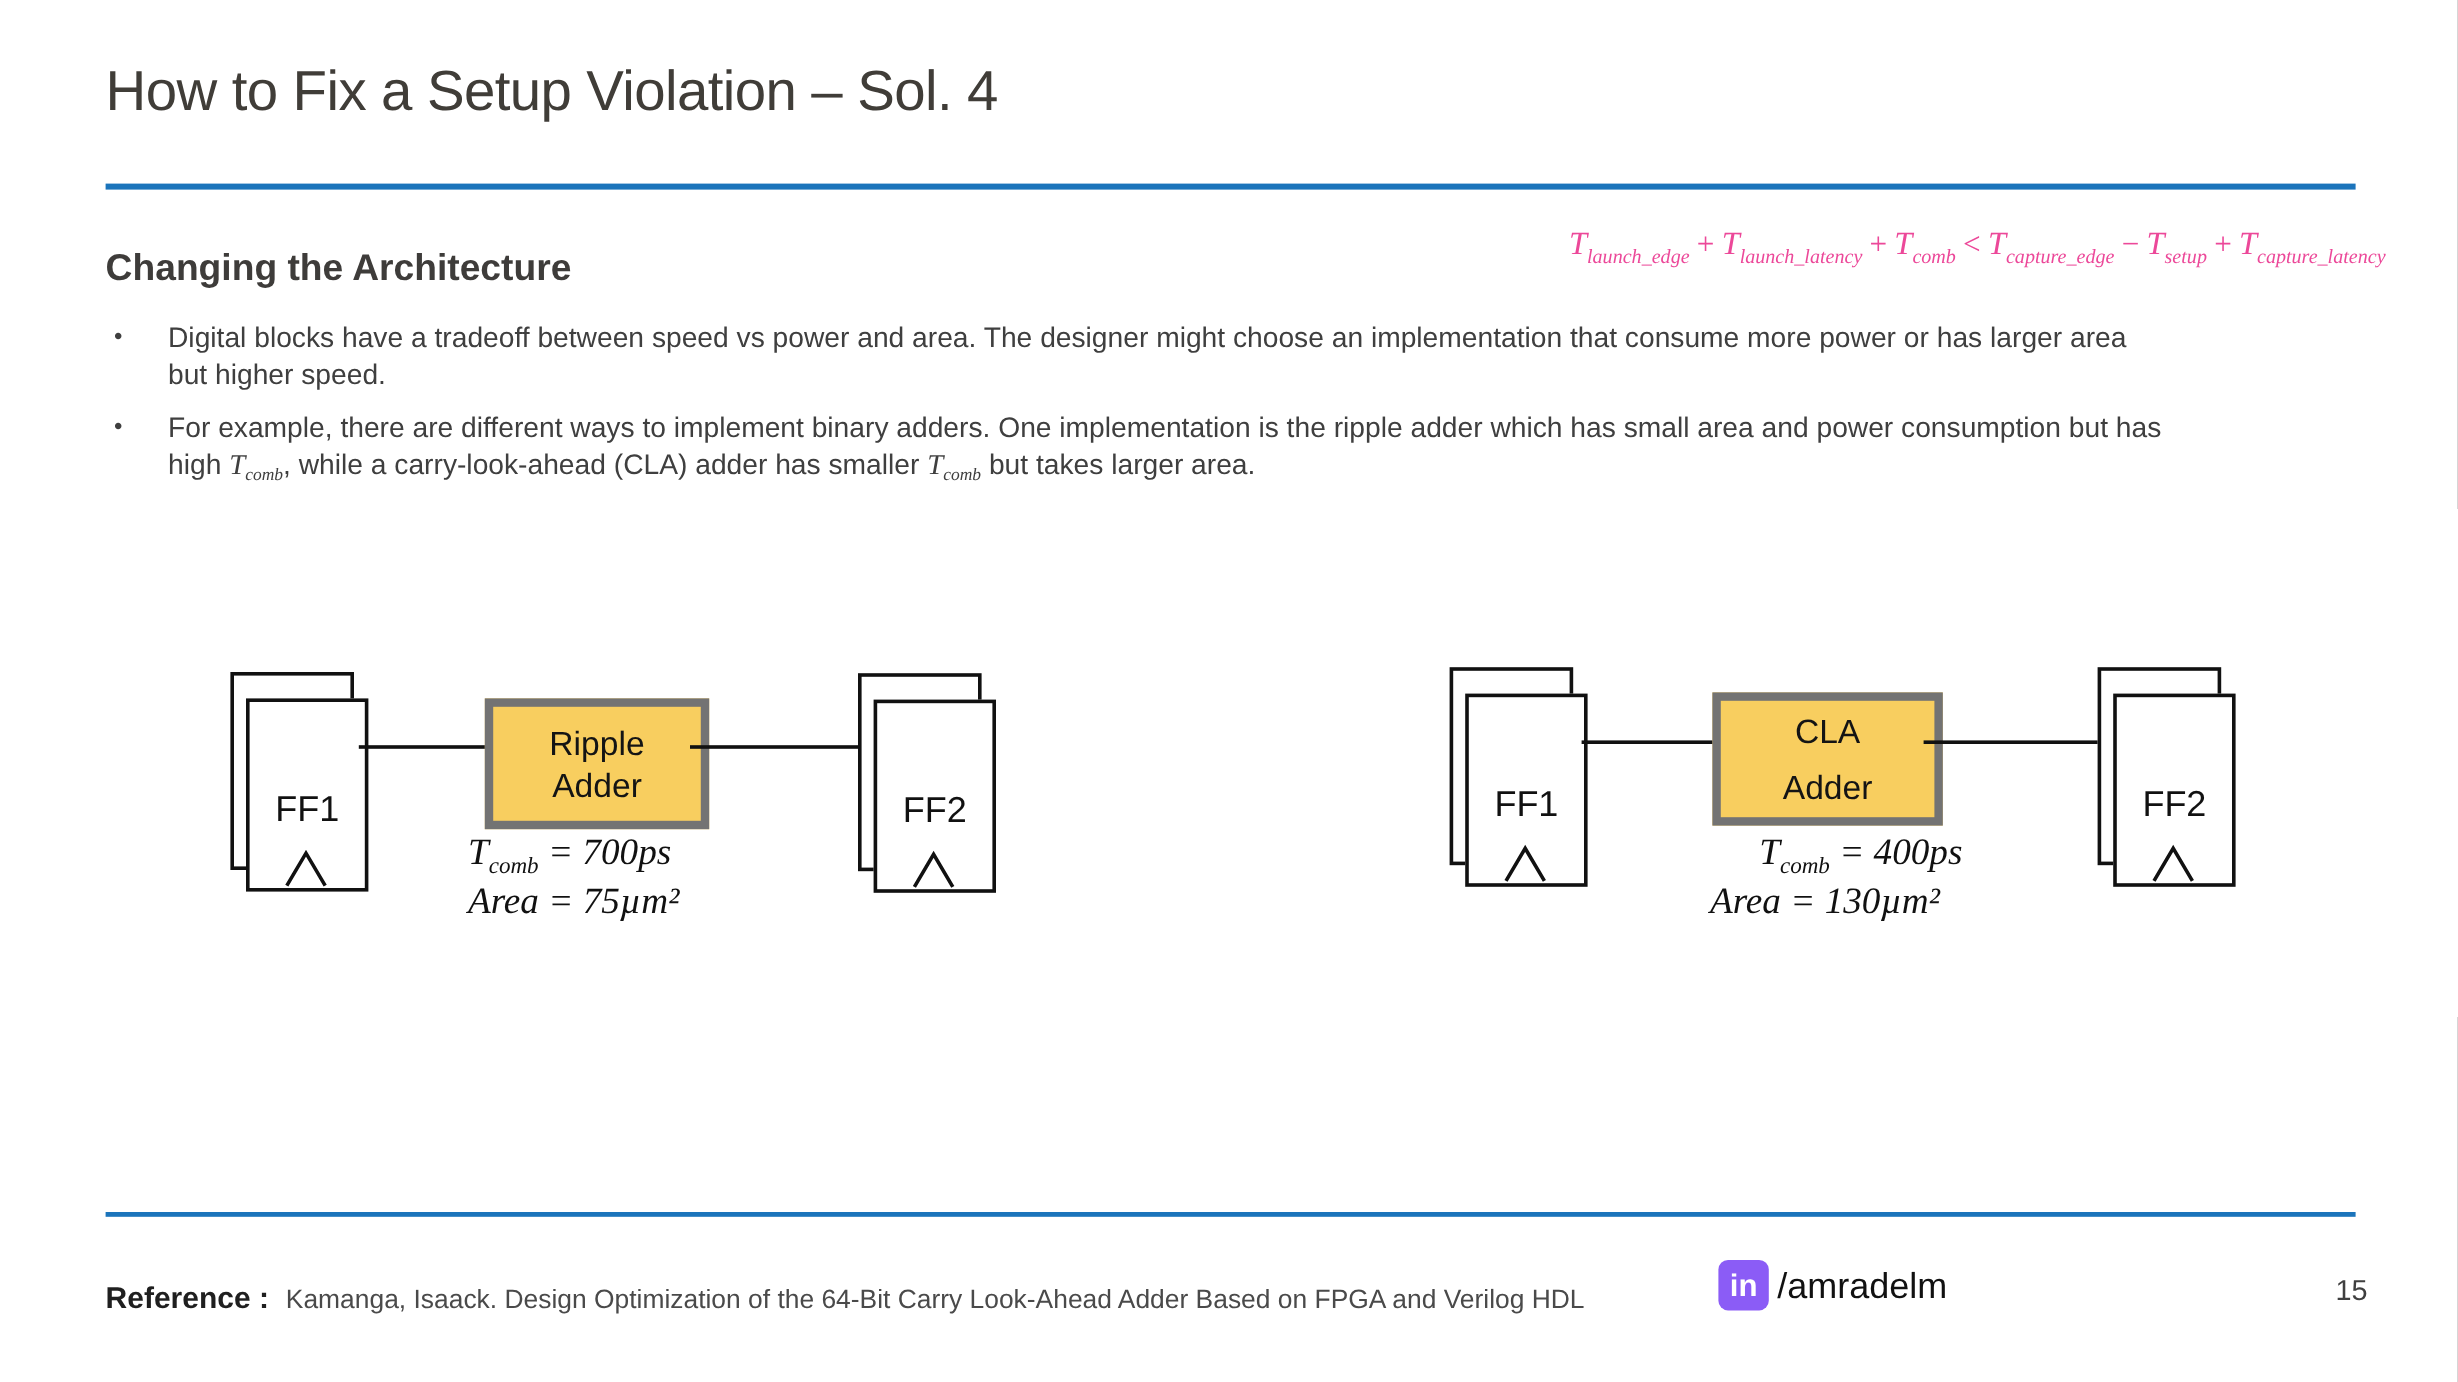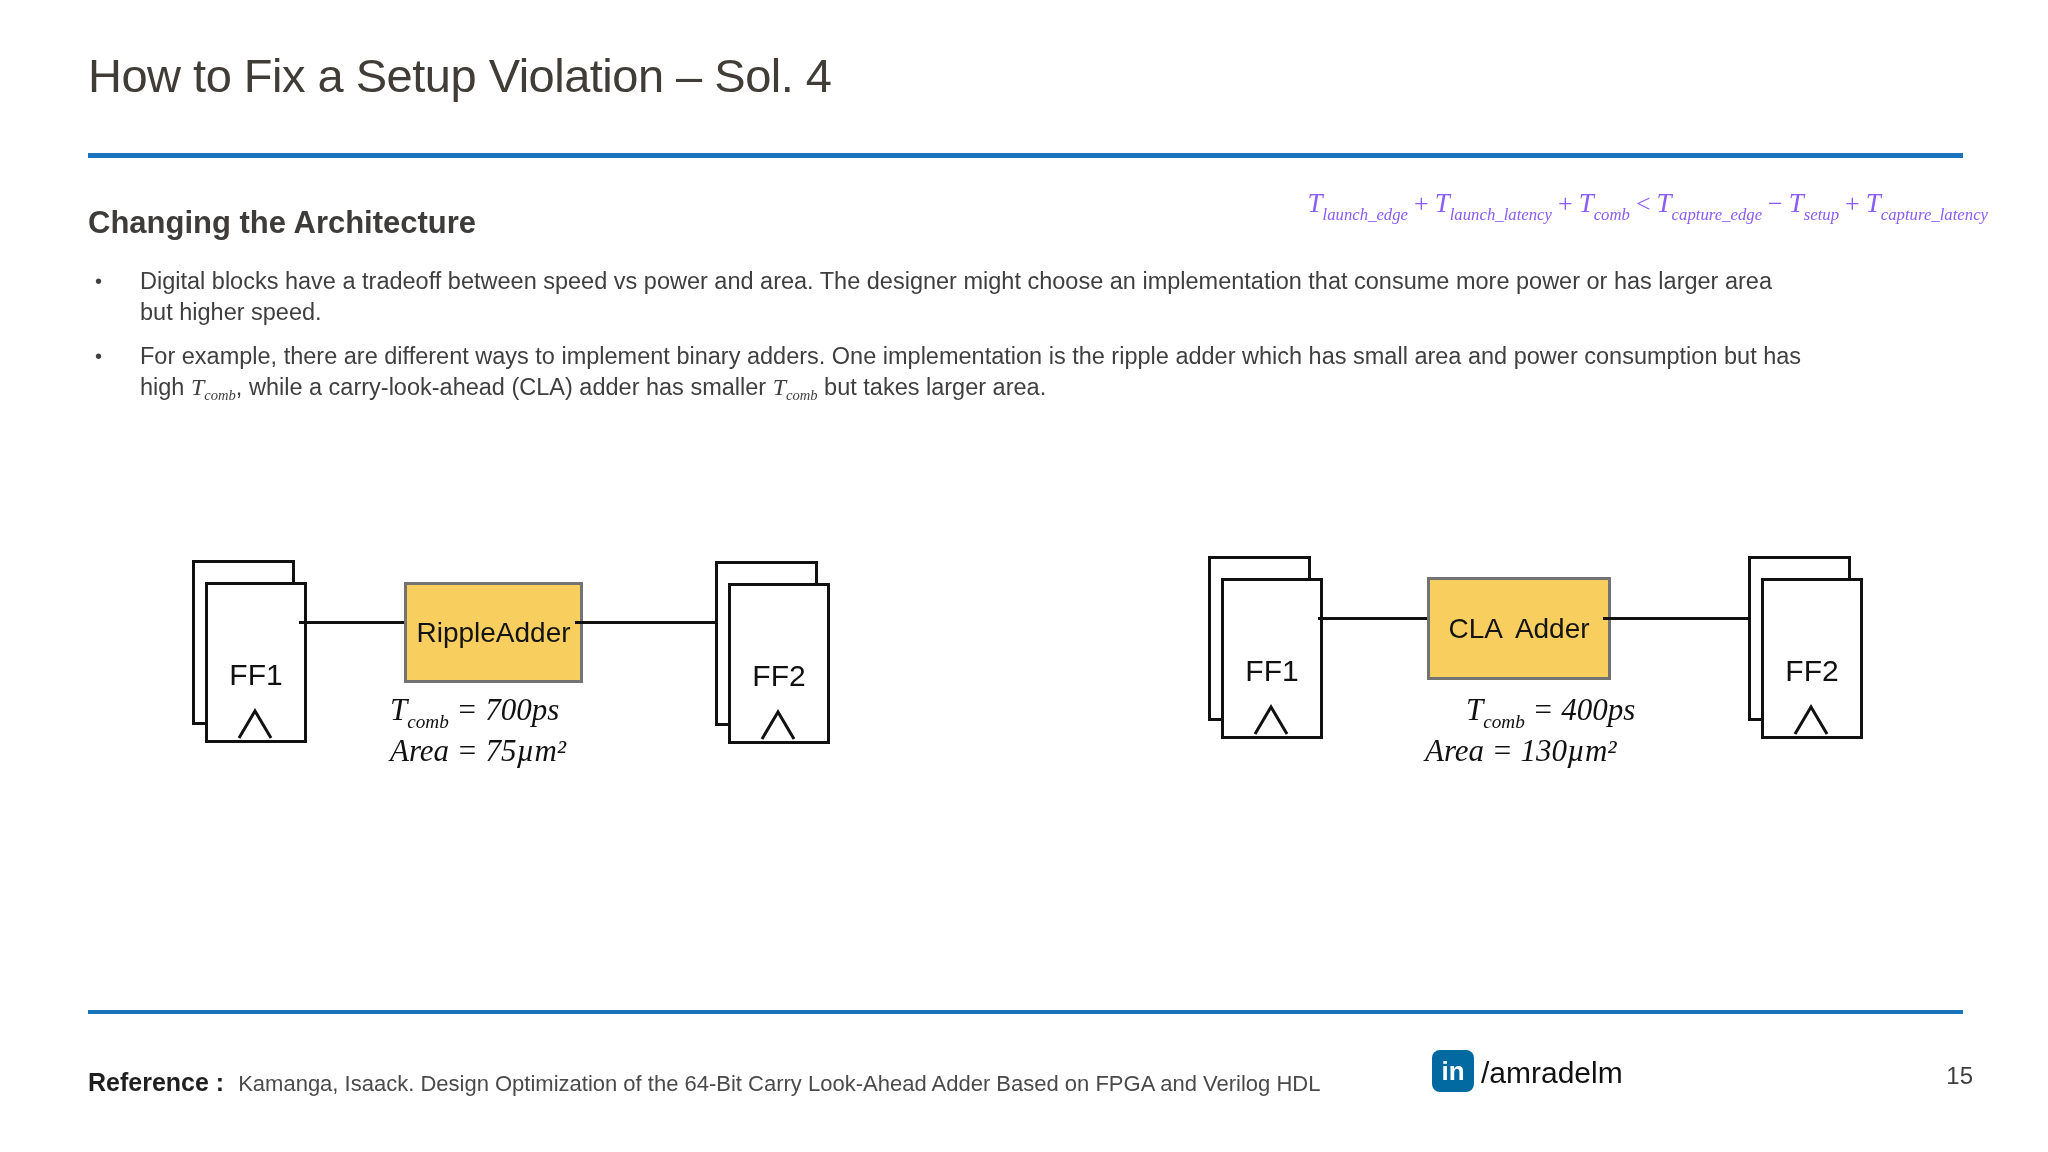--- a/index.html
+++ b/index.html
@@ -5,21 +5,21 @@
   html,body{margin:0;padding:0;background:#888;}
   .slide{position:relative;width:2048px;height:1152px;background:#ffffff;overflow:hidden;
          font-family:"Liberation Sans",sans-serif;padding-left:25px;}
 
   .title{position:absolute;left:88px;top:48px;font-size:47px;font-weight:400;
          letter-spacing:-0.5px;color:#403D38;}
   .rule-top{position:absolute;left:88px;top:153px;width:1875px;height:5px;background:#1B74BB;}
   .rule-bottom{position:absolute;left:88px;top:1010px;width:1875px;height:4px;background:#1B74BB;}
 
   .formula{position:absolute;right:85px;top:188px;white-space:nowrap;
-           font-family:"Liberation Serif",serif;font-style:italic;font-size:27px;color:#8b5cf6;}
+           font-family:"Liberation Serif",serif;font-style:italic;font-size:27px;color:#ec4899;}
   .formula .op{font-style:normal;font-size:26px;padding:0 6px;}
   .math i{font-family:"Liberation Serif",serif;font-style:italic;}
   .math sub{font-family:"Liberation Serif",serif;font-style:italic;font-size:0.62em;
             vertical-align:-0.45em;letter-spacing:0;}
 
   .section-heading{position:absolute;left:88px;top:205px;font-size:31px;font-weight:700;color:#3E3C3A;}
 
   .bullet{position:absolute;left:95px;display:flex;color:#3F3F3F;font-size:23.5px;line-height:31px;}
   .bullet .dot{width:45px;flex:0 0 45px;font-size:20px;}
   .bullet-1{top:266px;}
@@ -28,31 +28,31 @@
   .bullet .math sub{vertical-align:-0.35em;}
 
   
   .ff{position:absolute;width:116px;height:181px;}
   .ff .back{position:absolute;left:0;top:0;width:97px;height:159px;background:#fff;border:3px solid #111;}
   .ff .front{position:absolute;left:13px;top:22px;width:96px;height:155px;background:#fff;border:3px solid #111;}
   .ff .lbl{position:absolute;left:13px;top:22px;width:102px;height:110px;display:flex;
            align-items:flex-end;justify-content:center;font-size:30px;color:#111;text-align:center;}
   .ff svg.clk{position:absolute;left:43px;top:147px;}
 
-  .adder{position:absolute;background:#F8CE5F;border:3px solid #737373;display:flex;flex-direction:row;
+  .adder{position:absolute;background:#F8CE5F;border:7px solid #737373;display:flex;flex-direction:column;
          align-items:center;justify-content:center;font-size:28px;line-height:35px;color:#141414;}
   .wire{position:absolute;height:3px;background:#111;}
 
   .mline{position:absolute;font-family:"Liberation Serif",serif;font-style:italic;
          font-size:31px;color:#111;white-space:nowrap;}
   .mline .math sub{vertical-align:-0.4em;}
 
   .footer-ref{position:absolute;left:88px;top:1068px;font-size:22px;color:#4A4A4A;white-space:nowrap;}
   .footer-ref .ref-label{font-size:25px;font-weight:700;color:#1F1F1F;margin-right:14px;}
-  .linkedin{position:absolute;left:1432px;top:1050px;width:42px;height:42px;background:#0369a1;
+  .linkedin{position:absolute;left:1432px;top:1050px;width:42px;height:42px;background:#8b5cf6;
             border-radius:8px;display:flex;align-items:center;justify-content:center;
             color:#fff;font-size:26px;font-weight:700;}
   .handle{position:absolute;left:1481px;top:1056px;font-size:30px;color:#111;}
   .page-num{position:absolute;right:100px;top:1062px;font-size:24px;color:#3F3F3F;}
 </style>
 </head>
 <body>
 
 <div class="slide">
 

